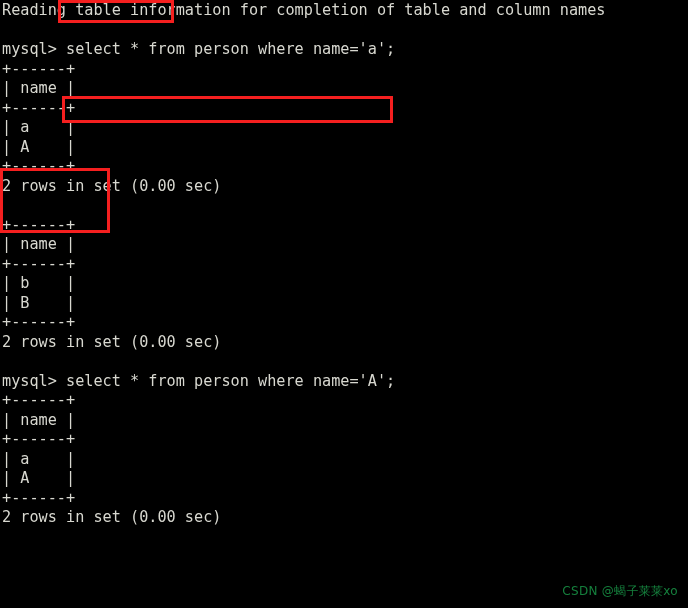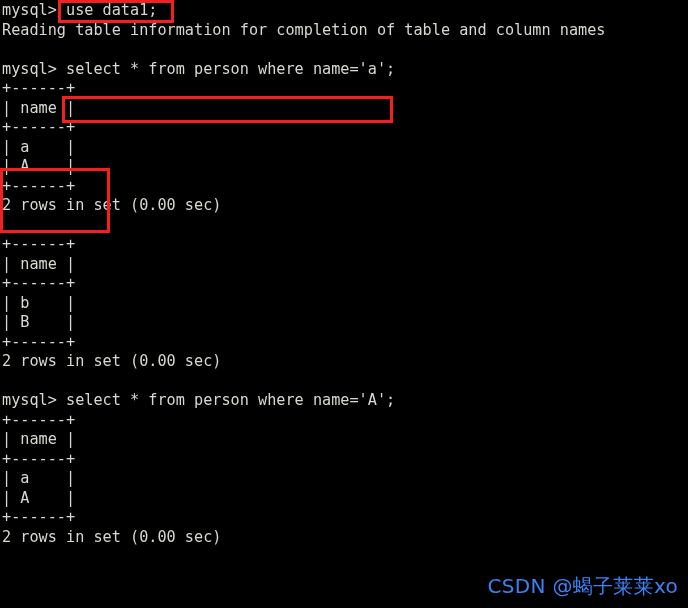--- a/index.html
+++ b/index.html
@@ -75,33 +75,32 @@
     top: 168px;
     width: 110px;
     height: 65px;
   }
 
   #watermark {
     position: absolute;
     right: 10px;
     bottom: 8px;
     font-family: "DejaVu Sans", sans-serif;
-    font-size: 20px;
-    color: #3b82f6;
+    font-size: 12px;
+    color: #15803d;
     white-space: pre;
     letter-spacing: 0.3px;
   }
 </style>
 </head>
 <body>
 
 <div id="terminal">
 
   <div class="console-lines">
-    <div class="line">mysql&gt; use data1;</div>
     <div class="line">Reading table information for completion of table and column names</div>
     <div class="line blank"></div>
     <div class="line">mysql&gt; select * from person where name='a';</div>
     <div class="line">+------+</div>
     <div class="line">| name |</div>
     <div class="line">+------+</div>
     <div class="line">| a    |</div>
     <div class="line">| A    |</div>
     <div class="line">+------+</div>
     <div class="line">2 rows in set (0.00 sec)</div>

